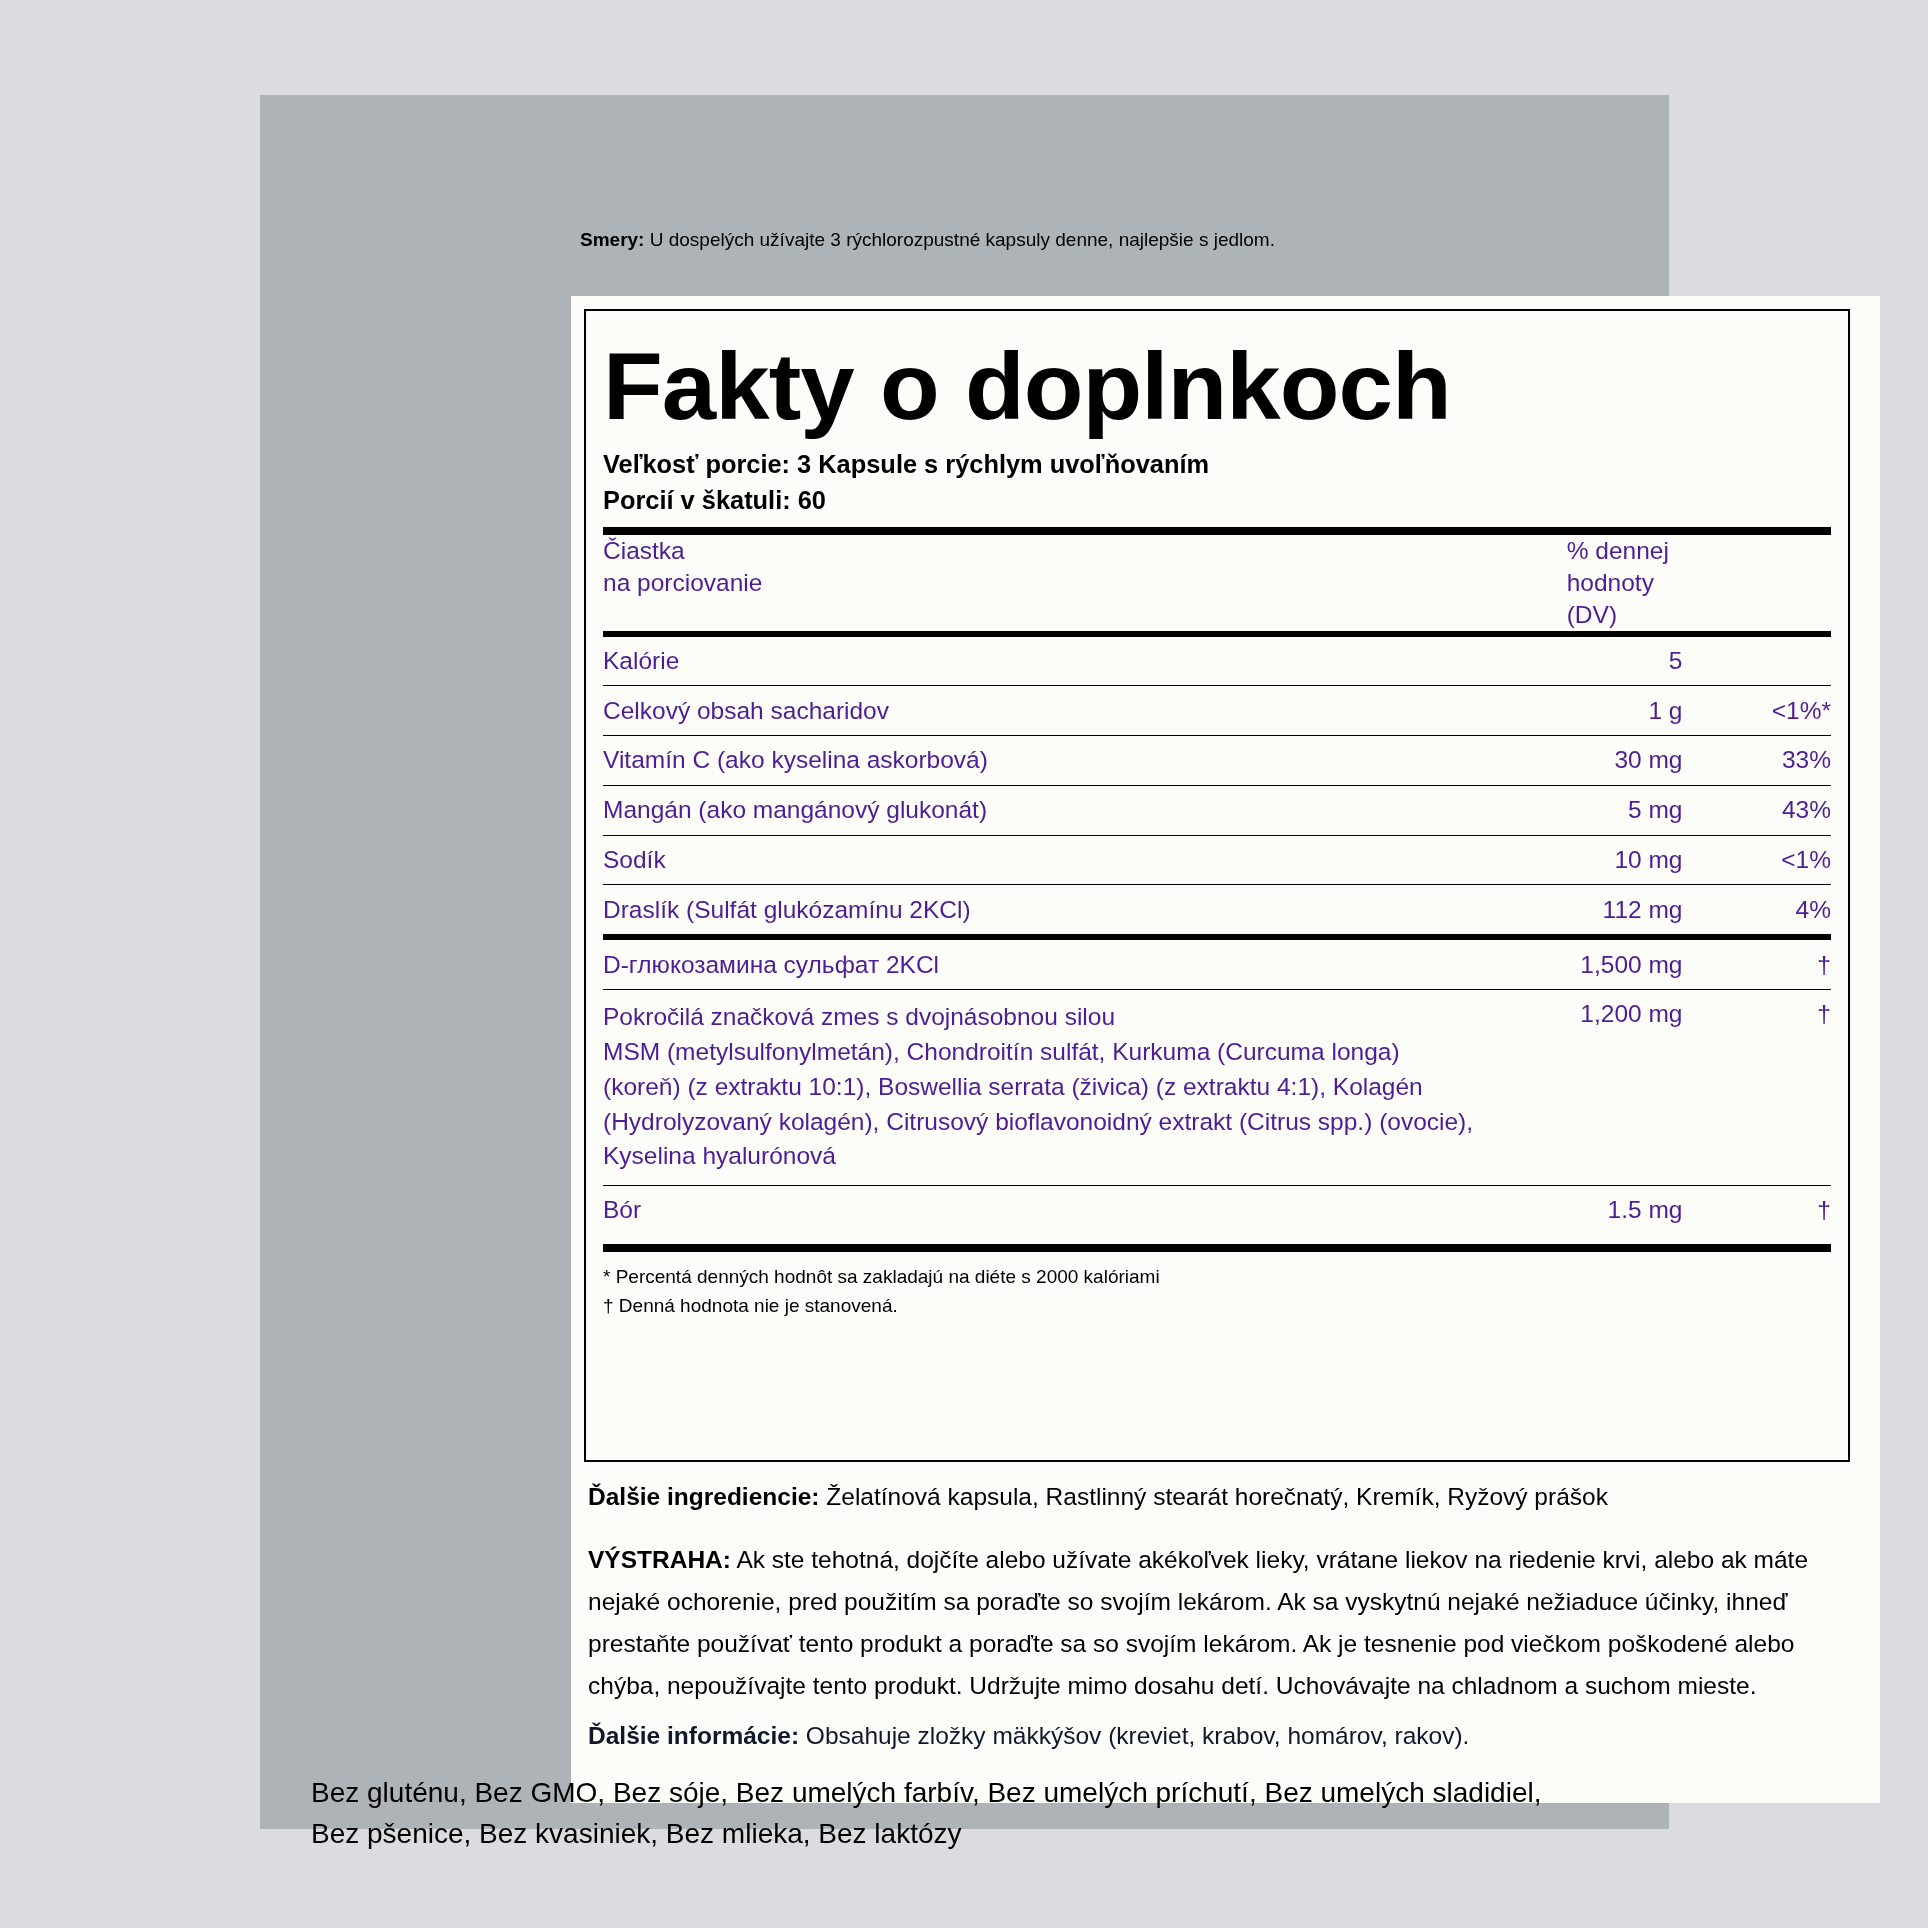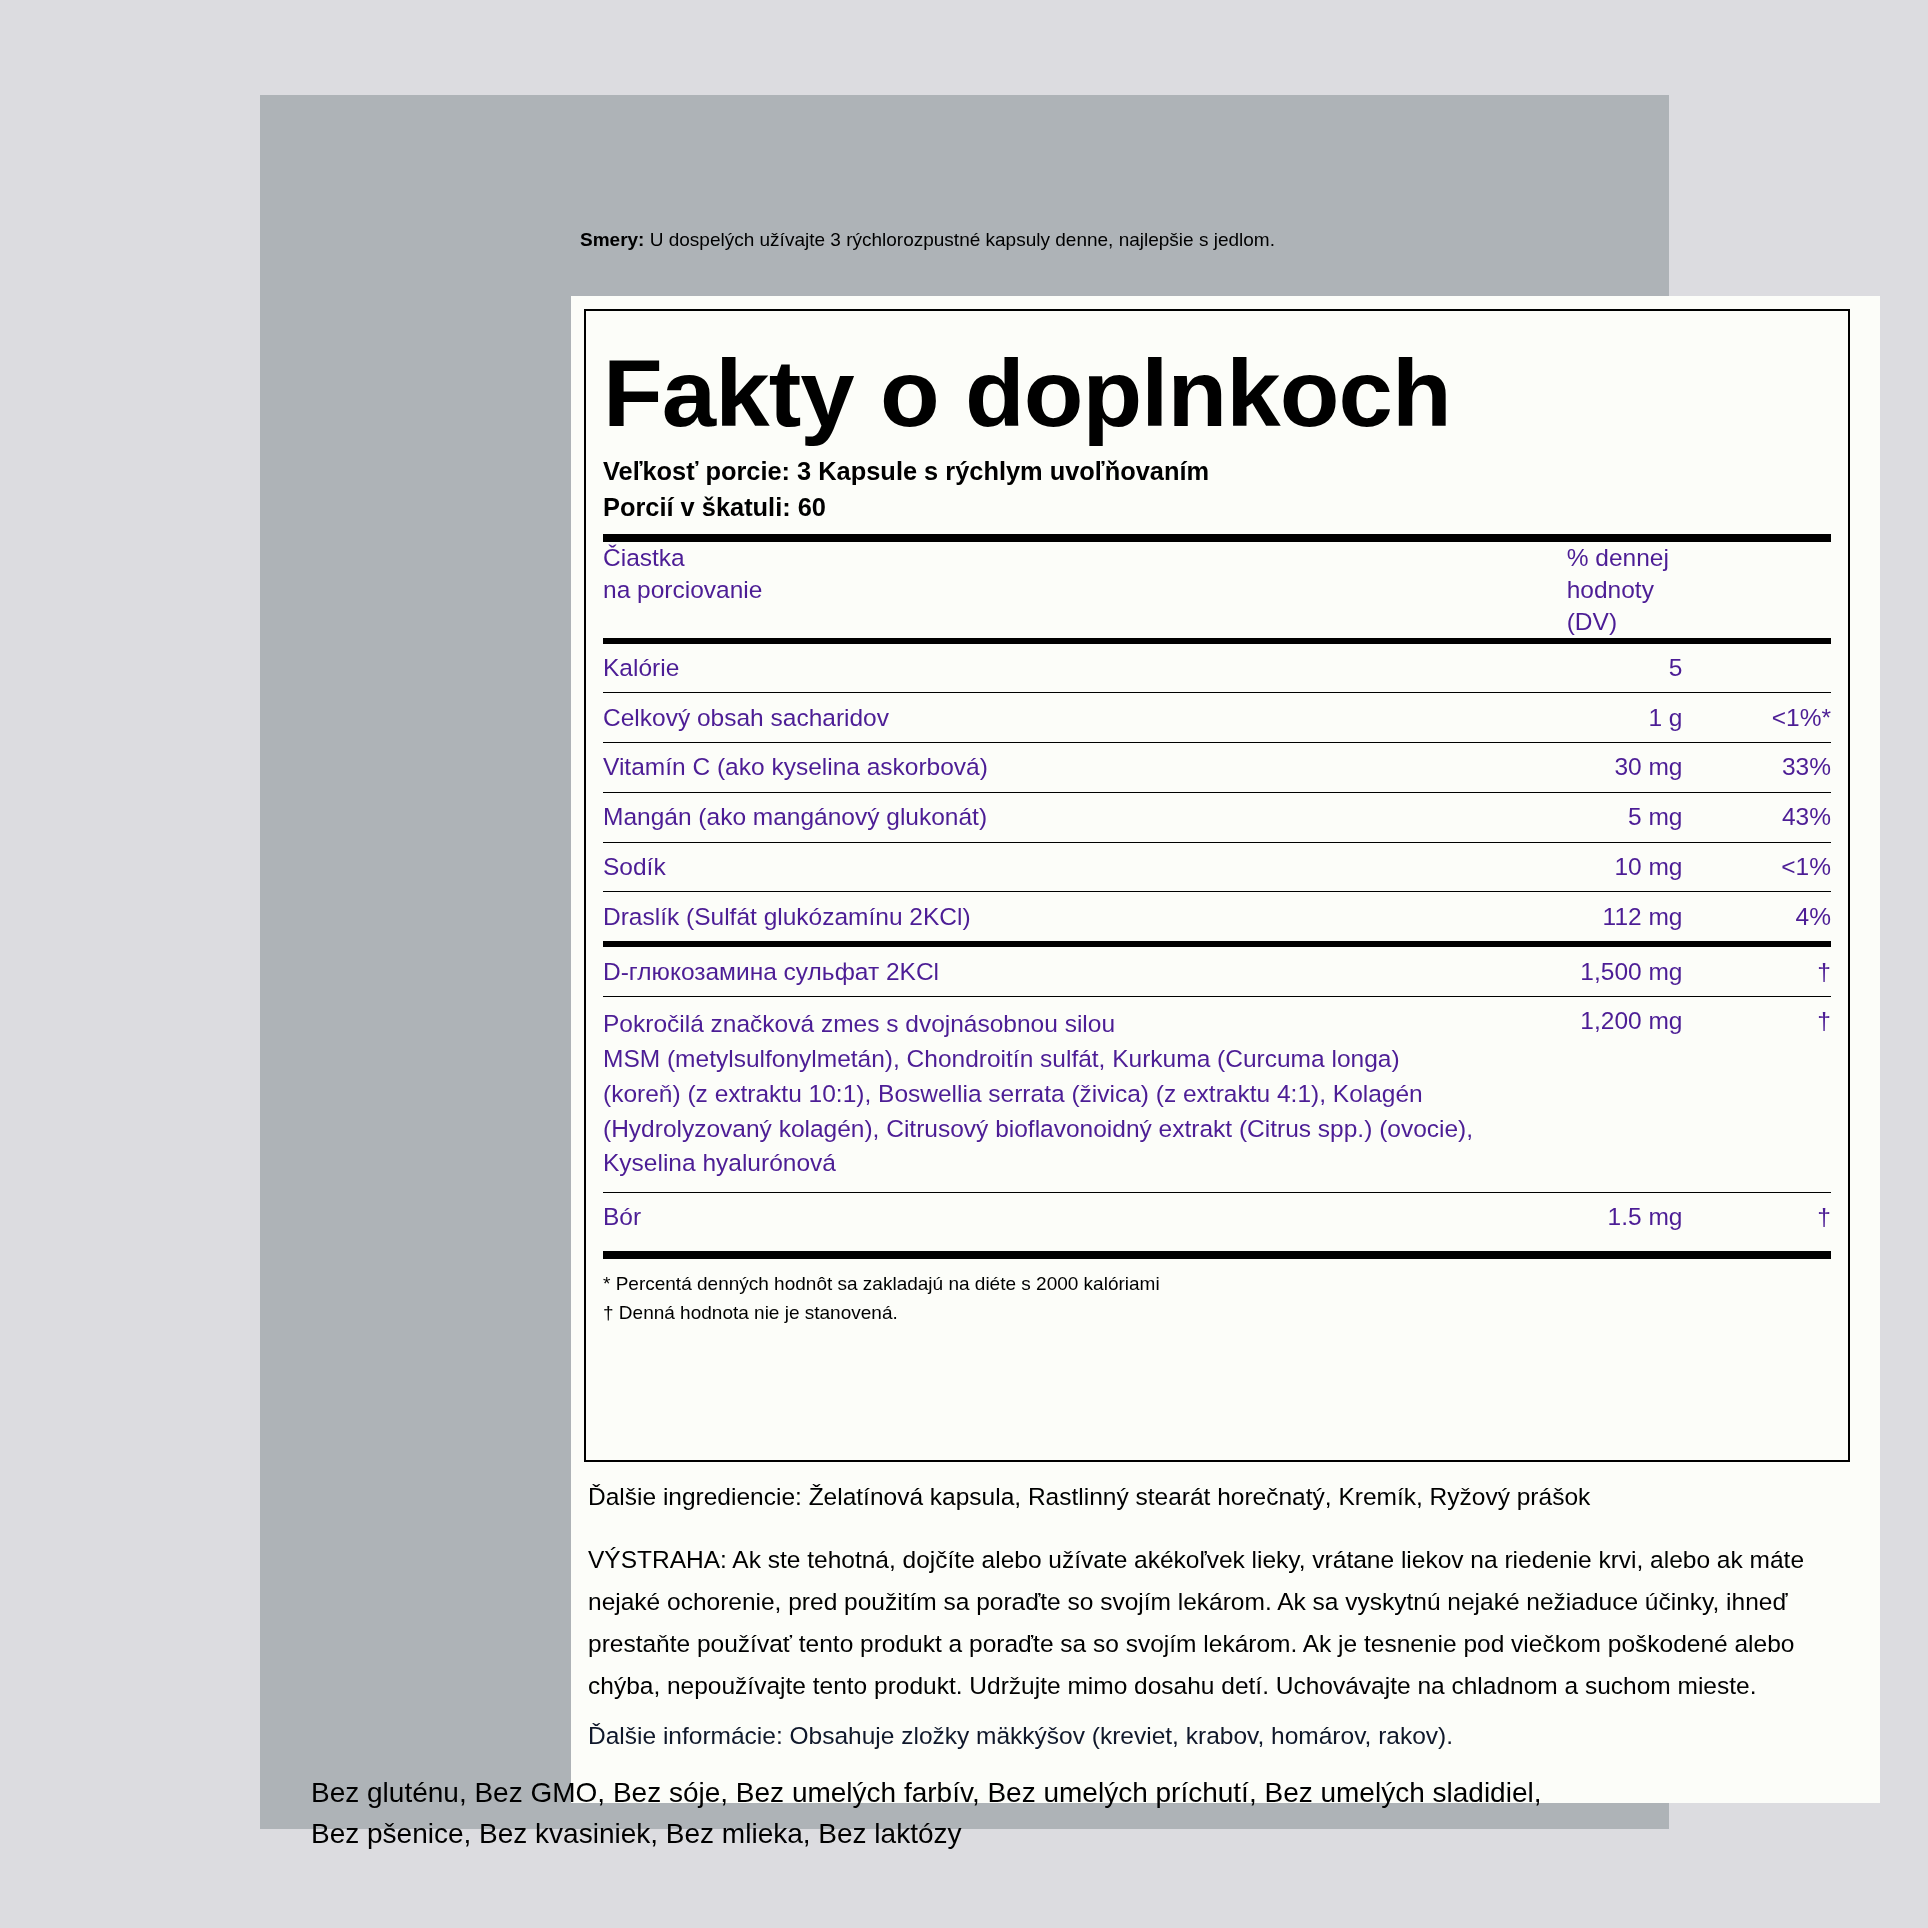--- a/index.html
+++ b/index.html
@@ -52,21 +52,21 @@
     position: absolute;
     left: 13px;
     top: 13px;
     width: 1266px;
     height: 1153px;
     border: 2.8px solid #000;
     box-sizing: border-box;
     background: #fcfdf9;
   }
   #facts-inner {
-    padding: 26px 17px 0 17px;
+    padding: 19px 17px 0 17px;
   }
 
   #facts-title {
     font-size: 94px;
     font-weight: bold;
     letter-spacing: -0.9px;
     line-height: 1.05;
     margin: 7.5px 0 11.3px 0;
     color: #000;
     transform: scaleX(1.04);
@@ -152,21 +152,21 @@
   #more-info {
     position: absolute;
     left: 17px;
     top: 1424px;
     width: 1252px;
     font-size: 24.5px;
     line-height: 1.3;
     color: #0f172a;
     white-space: nowrap;
   }
-  #other-ing b, #warning b, #more-info b { font-weight: normal; margin-top: 24px; }
+  #other-ing b, #warning b, #more-info b { font-weight: bold; margin-top: 24px; }
 
   
   #free-from {
     position: absolute;
     left: 311px;
     top: 1737px;
     width: 1318px;
     font-size: 28px;
     line-height: 1.45;
     color: #000;

